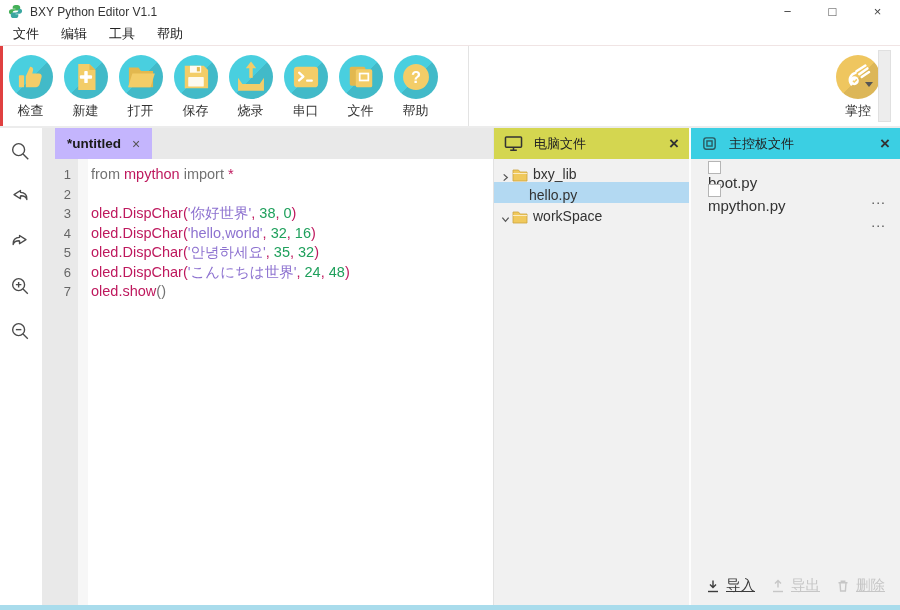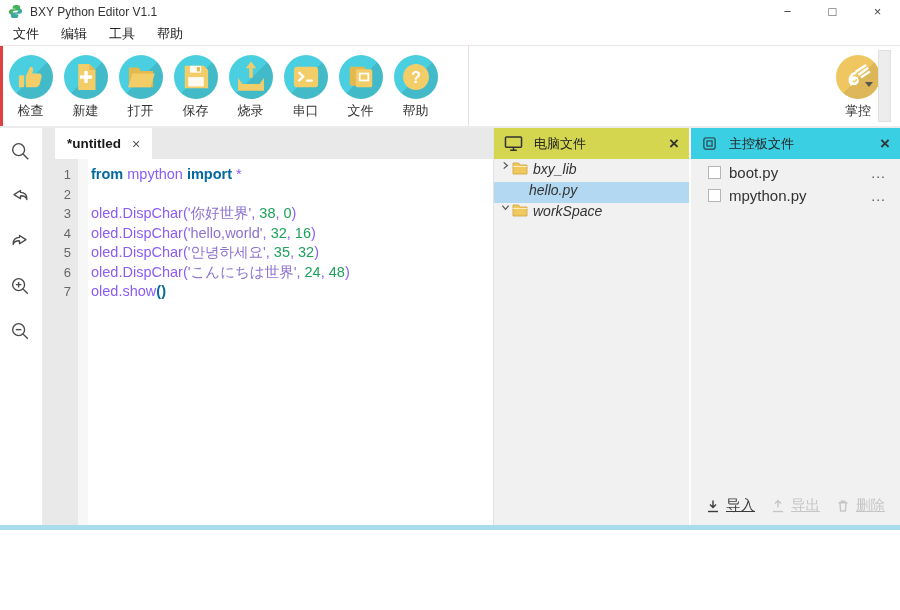--- a/index.html
+++ b/index.html
@@ -1,18 +1,18 @@
 <!DOCTYPE html>
 <html><head>
 <meta charset="utf-8">
 <style>
   * { margin:0; padding:0; box-sizing:border-box; }
   html,body { width:900px; height:610px; overflow:hidden; }
   body { font-family:"Liberation Sans", sans-serif; background:#fff; color:#333; }
-  .app { width:900px; height:530px; display:flex; flex-direction:column; background:#fff; }
+  .app { width:900px; height:610px; display:flex; flex-direction:column; background:#fff; }
 
   
   .titlebar { height:23px; display:flex; align-items:center; background:#fff; flex:0 0 auto; }
   .titlebar .app-icon { margin:0 7px 0 8px; display:flex; }
   .titlebar .title { font-size:12px; color:#333; }
   .win-controls { margin-left:auto; display:flex; height:100%; }
   .win-btn { width:45px; text-align:center; font-size:13px; line-height:23px; color:#444; cursor:default; }
 
   
   .menubar { height:22px; display:flex; align-items:center; padding-left:2px; background:#fff; flex:0 0 auto; }
@@ -40,54 +40,54 @@
   .tscroll { position:absolute; right:9px; top:4px; width:13px; height:72px; background:#ededed; border:1px solid #e0e0e0; }
 
   
   .main { flex:1; display:flex; min-height:0; }
   .icon-strip { width:42px; background:#fff; display:flex; flex-direction:column; align-items:center; padding-top:12px; flex:0 0 auto; }
   .side-icon { width:24px; height:24px; margin-bottom:21px; color:#4a4a4a; }
   .side-icon svg { width:22px; height:22px; stroke:currentColor; fill:none; stroke-width:1.5; }
 
   .editor { width:451px; display:flex; flex-direction:column; flex:0 0 auto; background:#fff; }
   .tabbar { height:31px; background:#e9e9e9; display:flex; flex:0 0 auto; }
-  .tab { margin-left:13px; background:#ffffff; padding:0 12px; display:flex; align-items:center; }
+  .tab { margin-left:13px; background:#c4b5fd; padding:0 12px; display:flex; align-items:center; }
   .tab-title { font-size:13.5px; font-weight:bold; color:#1a1a1a; }
   .tab-close { margin-left:11px; font-size:14px; color:#555; }
   .code-area { flex:1; display:flex; min-height:0; }
   .gutter { width:36px; background:#e9e9e9; padding:6px 7px 0 0; text-align:right; flex:0 0 auto; }
   .gutter div { font-size:13px; color:#666; line-height:19.5px; }
   .gutter-pad { width:10px; background:#f7f7f7; flex:0 0 auto; }
   .code { flex:1; background:#fff; padding:6px 0 0 3px; font-size:14.5px; }
   .code-line { line-height:19.5px; white-space:pre; color:#3b3b3b; }
-  .seg-kw { color:#0369a1;font-weight:bold; }
+  .seg-kw { color:#737373; }
   .seg-str { color:#8d72d0; }
   .seg-num { color:#1fa05c; }
-  .seg-pl { color:#8b5cf6; }
+  .seg-pl { color:#be185d; }
 
   
   .panel { display:flex; flex-direction:column; min-height:0; }
   .computer-panel { width:196px; flex:0 0 auto; border-left:1px solid #e2e2e2; }
   .panel-gap { width:2px; background:#fdfdfd; flex:0 0 auto; }
   .board-panel { width:209px; flex:1; position:relative; }
   .panel-header { height:31px; display:flex; align-items:center; padding:0 10px; flex:0 0 auto; }
   .panel-header.yellow { background:#d4d650; }
   .panel-header.cyan { background:#3bcfe3; }
   .panel-header .ph-icon { display:flex; margin-right:11px; }
   .panel-header .ph-title { font-size:13px; color:#222; }
   .panel-close { margin-left:auto; font-size:17px; font-weight:bold; color:#333; line-height:1; }
   .panel-body { flex:1; background:#f1f1f1; padding-top:2px; overflow:hidden; }
 
-  .tree-row { height:21px; display:flex; align-items:flex-start; font-size:14px; color:#333;font-style:italic; }
+  .tree-row { height:21px; display:flex; align-items:flex-end; font-size:14px; color:#333; }
   .tree-row .chev { width:14px; display:flex; justify-content:center; margin-left:4px; color:#555; }
   .tree-row .chev svg { width:9px; height:9px; stroke:currentColor; fill:none; stroke-width:1.4; }
   .tree-row .f-icon { display:flex; margin-right:5px; }
   .tree-row.selected { background:#b3d9f2; padding-left:35px; }
 
-  .file-row { height:23px; display:flex; align-items:center; padding:0 14px 0 17px; font-size:15px; color:#333; }
+  .file-row { height:23px; display:flex; align-items:flex-start; padding:0 14px 0 17px; font-size:15px; color:#333;flex-direction:column; }
   .checkbox { width:13px; height:13px; background:#fff; border:1px solid #b5b5b5; margin-right:8px; flex:0 0 auto; }
   .file-more { margin-left:auto; font-size:14px; color:#555; letter-spacing:1px; }
 
   .panel-footer { position:absolute; left:0; right:0; bottom:10px; display:flex; justify-content:space-between; padding:0 15px; background:#f1f1f1; }
   .action-btn { display:flex; align-items:center; font-size:14.5px; color:#3c3c3c;text-decoration:underline; }
   .action-btn svg { width:14px; height:14px; margin-right:3px; stroke:currentColor; fill:none; stroke-width:1.4; }
   .action-btn.disabled { color:#c6c6c6; }
 
   .bottom-bar { height:5px; background:#a9dcec; flex:0 0 auto; }
 </style>

